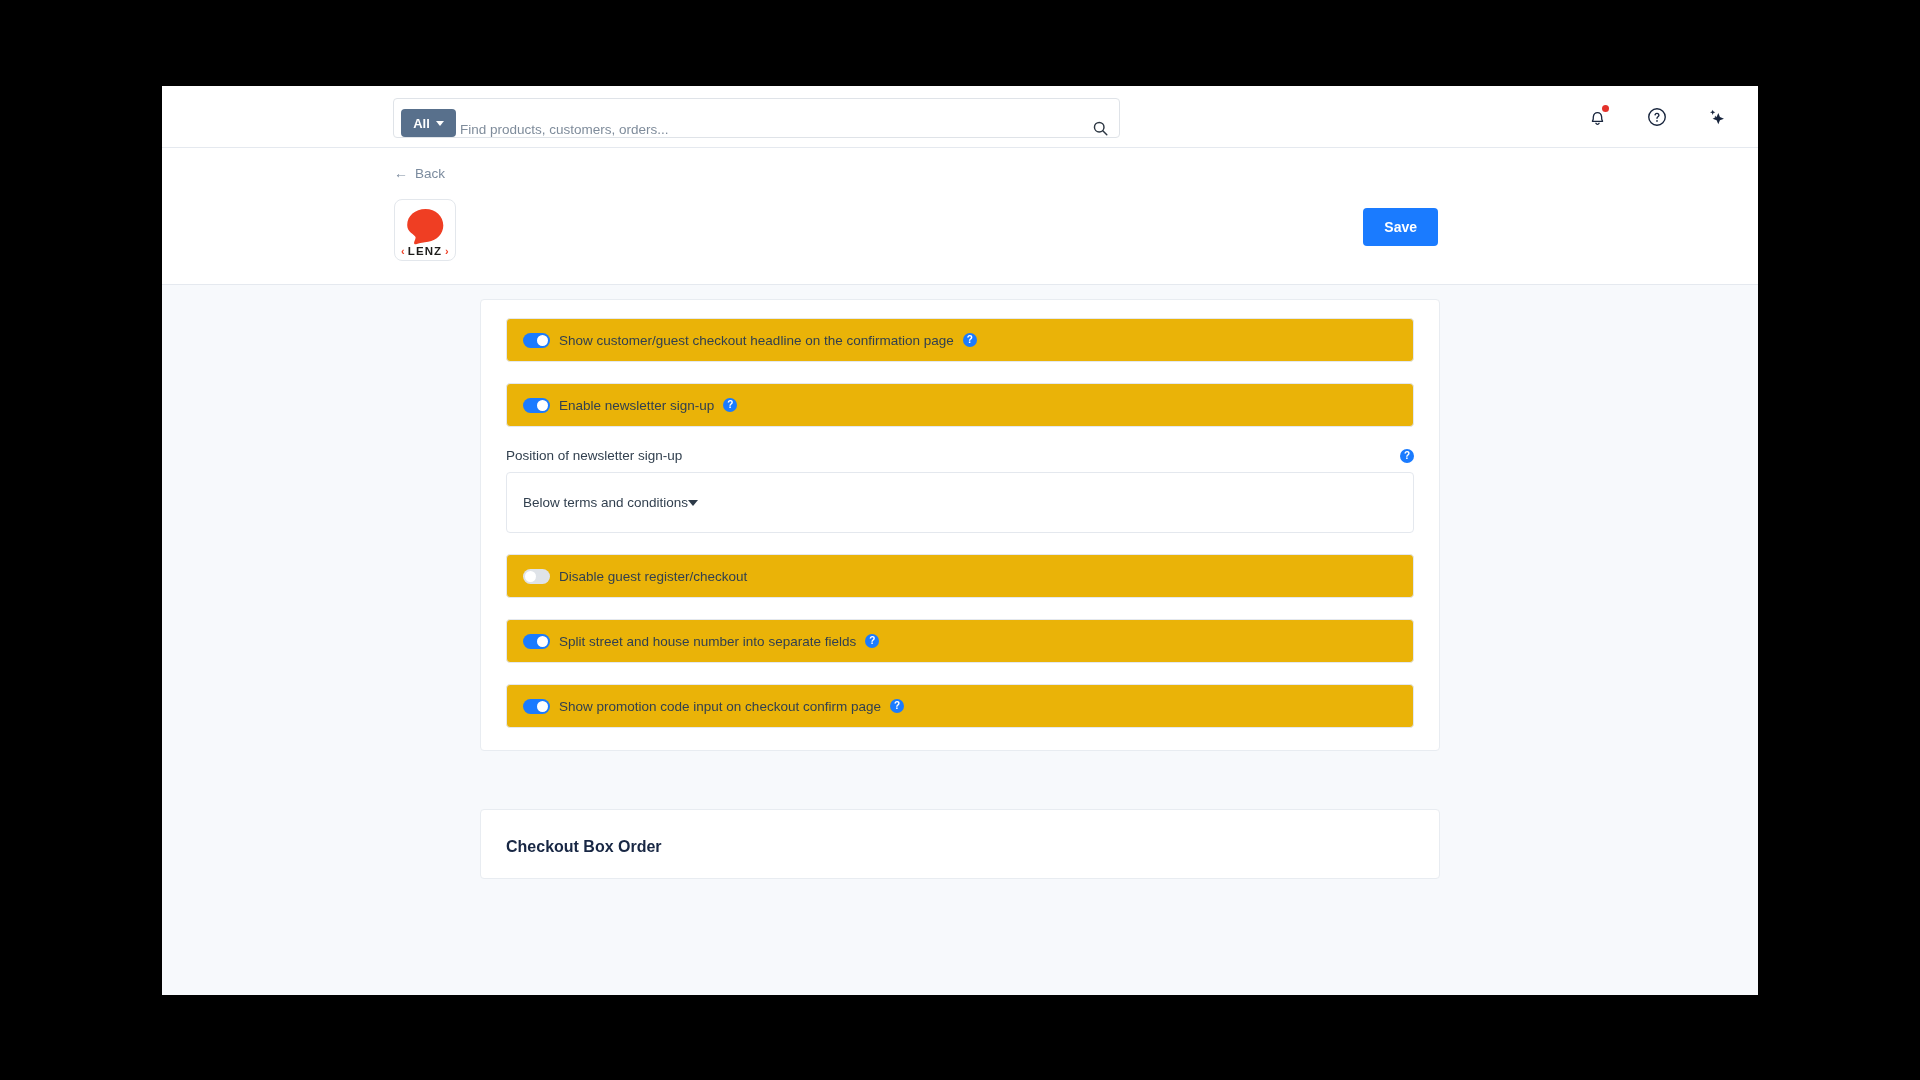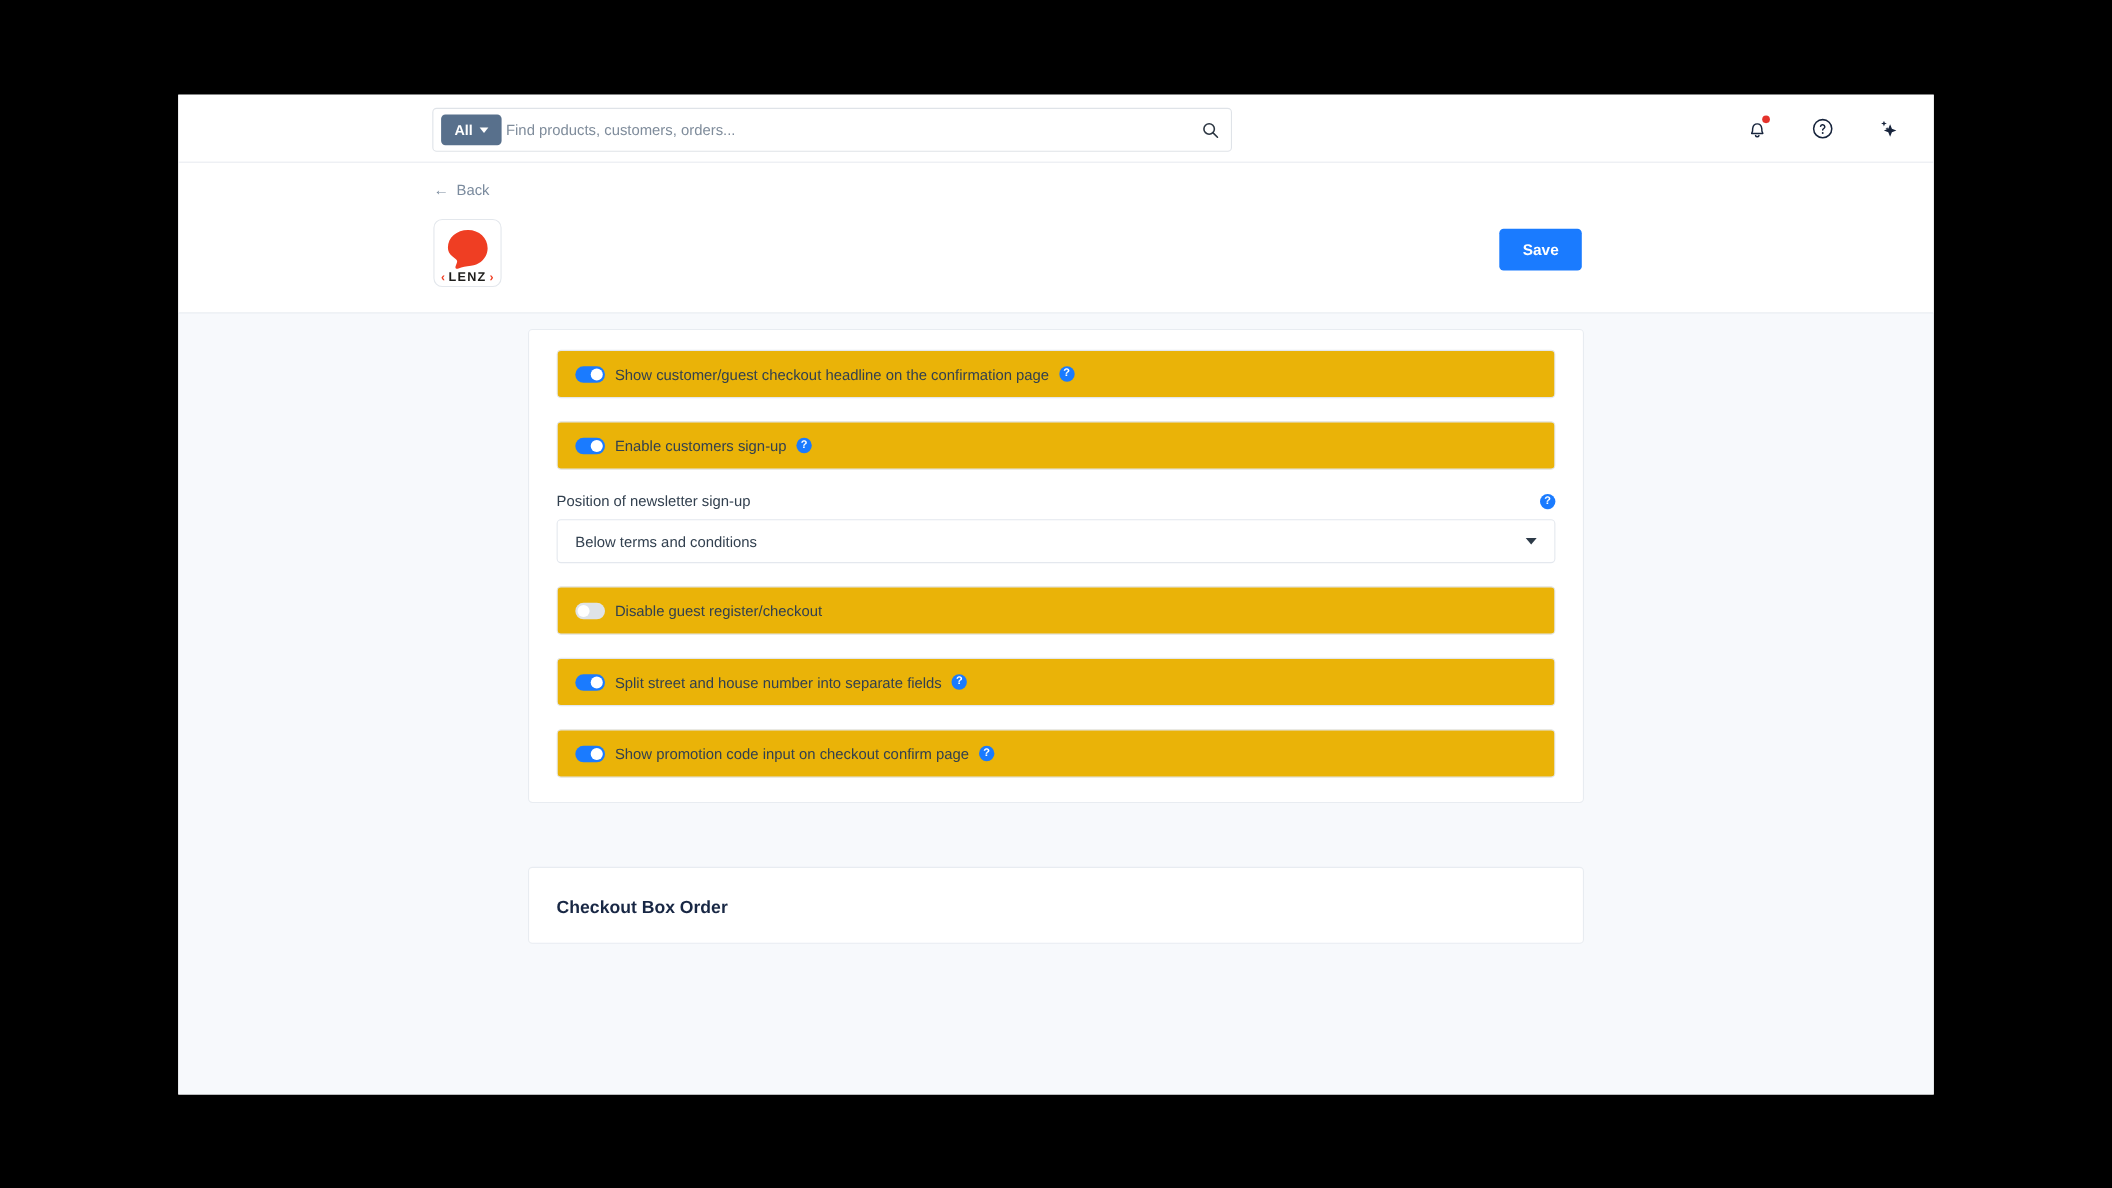--- a/index.html
+++ b/index.html
@@ -43,21 +43,21 @@
   .search-wrap {
     position: absolute;
     left: 231px;
     top: 12px;
     width: 727px;
     height: 40px;
     border: 1px solid #dfe3e8;
     border-radius: 4px;
     background: #fff;
     display: flex;
-    align-items: center;
+    align-items: flex-end;
     padding: 0 10px 0 7px;
   }
 
   .scope-btn {
     height: 28px;
     min-width: 55px;
     background: #58708c;
     border-radius: 4px;
     color: #ffffff;
     font-size: 13px;
@@ -271,24 +271,23 @@
     justify-content: space-between;
     margin-bottom: 9px;
   }
   .field-label {
     font-size: 13.5px;
     color: #32404f;
   }
   .select-box {
     border: 1px solid #e4e8ee;
     border-radius: 4px;
-    height: 40px;
-    display: flex;
-    align-items: center;
-    justify-content: space-between;
+    height: 61px;
+    display: flex;
+    align-items: center;
     padding: 0 16px;
     background: #ffffff;
     cursor: pointer;
   }
   .select-value { font-size: 13.5px; color: #32404f; }
   .select-caret {
     width: 0; height: 0;
     border-left: 5px solid transparent;
     border-right: 5px solid transparent;
     border-top: 6px solid #2d3a48;
@@ -373,21 +372,21 @@
               <span class="knob"></span>
             </span>
           <span class="row-label">Show customer/guest checkout headline on the confirmation page</span>
           <span class="help-icon">?</span>
         </div>
 
         <div class="toggle-row">
           <span class="switch on">
               <span class="knob"></span>
             </span>
-          <span class="row-label">Enable customers sign-up</span>
+          <span class="row-label">Enable newsletter sign-up</span>
           <span class="help-icon">?</span>
         </div>
 
         <div class="field-group">
           <div class="field-head">
             <span class="field-label">Position of newsletter sign-up</span>
             <span class="help-icon">?</span>
           </div>
           <div class="select-box">
             <span class="select-value">Below terms and conditions</span>

